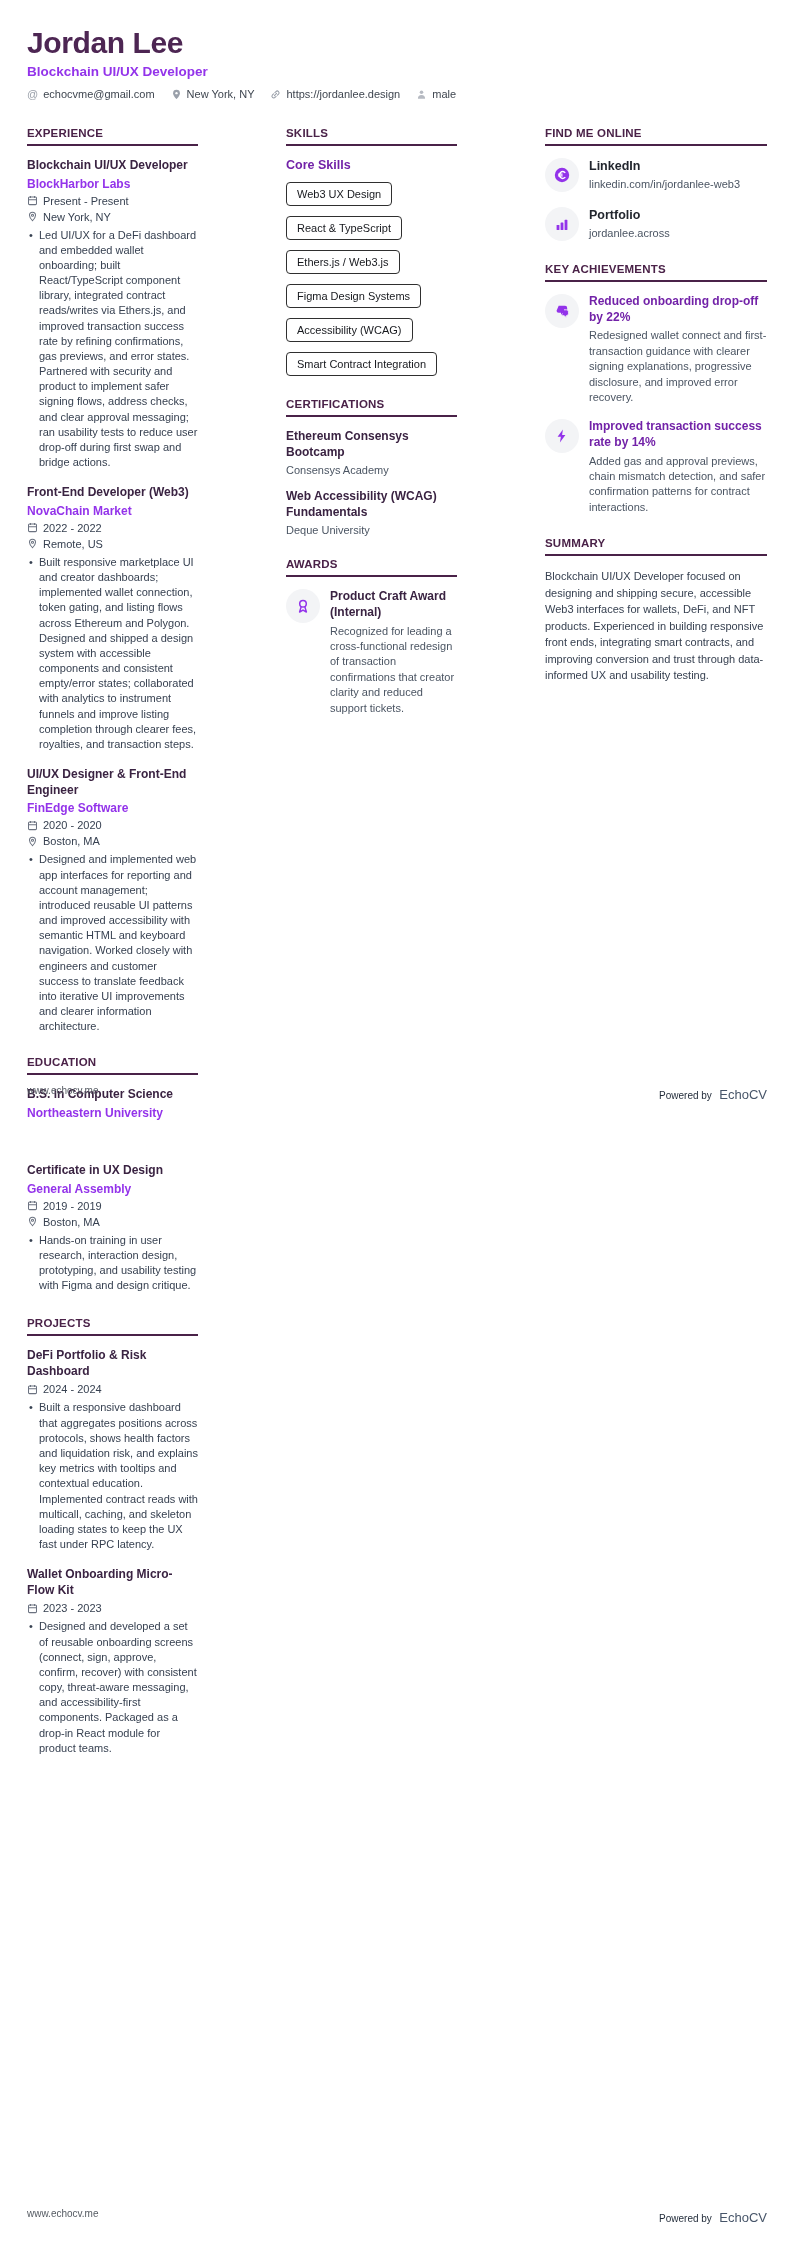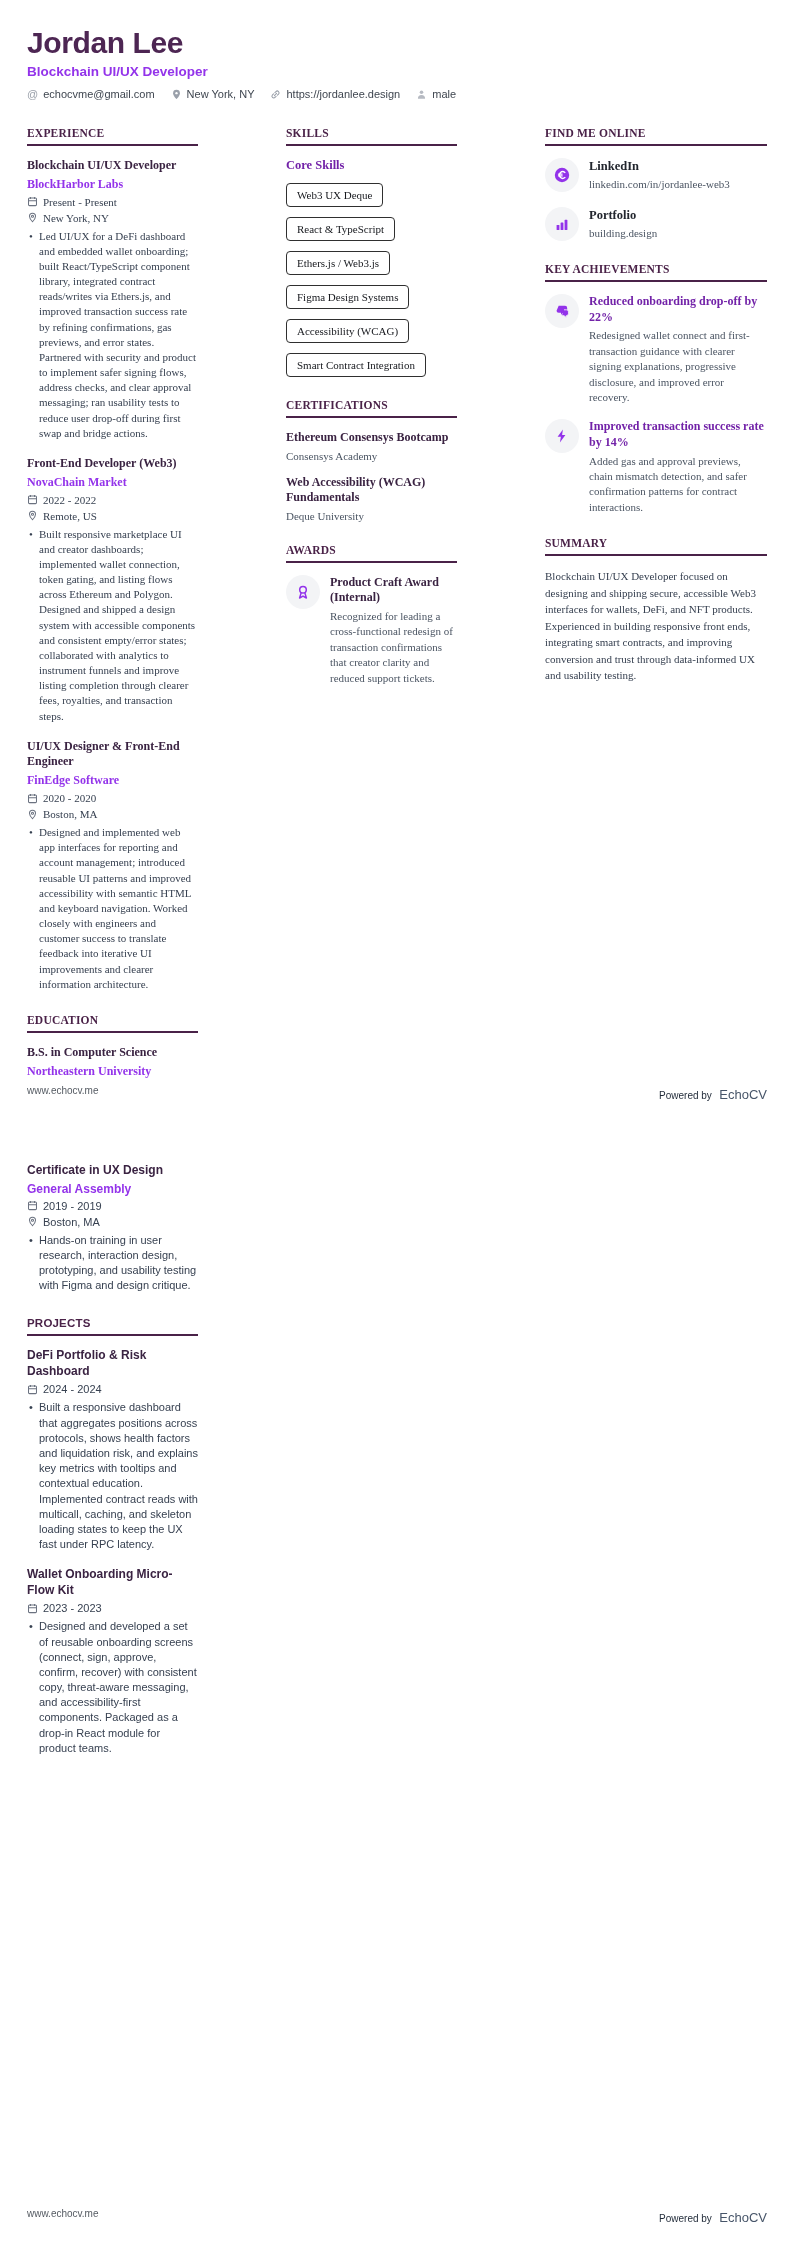--- a/index.html
+++ b/index.html
@@ -15,21 +15,21 @@
   
   .name { font-size:30px; font-weight:800; letter-spacing:-0.4px; color:#4d2653; }
   .role { font-size:13.5px; font-weight:600; color:#9333ea; margin-top:4px; }
   .contact-row { display:flex; align-items:center; gap:16px; margin-top:9px; font-size:11px; color:#3f4650; }
   .contact-item { display:flex; align-items:center; gap:5px; }
   .micon { color:#9aa0aa; display:inline-flex; align-items:center; }
   .micon svg { display:block; }
   .at-glyph { font-size:11px; color:#9aa0aa; font-weight:400; line-height:1; }
 
   
-  .cols { display:grid; grid-template-columns:171px 171px 222px; justify-content:space-between; margin-top:27px;font-family:Liberation Serif, serif; }
+  .cols { display:grid; grid-template-columns:171px 171px 222px; justify-content:space-between; margin-top:27px; }
 
   
   .section { margin-bottom:22px; }
   .sec-h {
     font-size:11.5px; font-weight:700; color:#4a2248; letter-spacing:0.2px;
     padding-bottom:5px; border-bottom:2px solid #4a2248; margin-bottom:12px;
   }
   .entry { margin-bottom:15px; }
   .entry-title { font-size:12px; font-weight:700; color:#3a2342; line-height:1.3; }
   .entry-org { font-size:12px; font-weight:600; color:#9333ea; margin-top:3px; }
@@ -208,21 +208,21 @@
         </div>
       </div>
     </div>
 
     <div>
 
       <div class="section">
         <div class="sec-h">SKILLS</div>
         <div class="group-h">Core Skills</div>
         <div class="chips">
-          <span class="chip">Web3 UX Deque</span>
+          <span class="chip">Web3 UX Design</span>
           <span class="chip">React &amp; TypeScript</span>
           <span class="chip">Ethers.js / Web3.js</span>
           <span class="chip">Figma Design Systems</span>
           <span class="chip">Accessibility (WCAG)</span>
           <span class="chip">Smart Contract Integration</span>
         </div>
       </div>
 
       <div class="section">
         <div class="sec-h">CERTIFICATIONS</div>
@@ -275,21 +275,21 @@
         <div class="icon-row">
           <span class="circle">
             <svg width="16" height="16" viewBox="0 0 16 16">
                 <rect x="2.6" y="9" width="2.8" height="5" rx="0.6" fill="#9333ea"></rect>
                 <rect x="6.6" y="6.4" width="2.8" height="7.6" rx="0.6" fill="#9333ea"></rect>
                 <rect x="10.6" y="3.8" width="2.8" height="10.2" rx="0.6" fill="#9333ea"></rect>
               </svg>
           </span>
           <div class="body">
             <div class="row-title">Portfolio</div>
-            <div class="row-sub">building.design</div>
+            <div class="row-sub">jordanlee.across</div>
           </div>
         </div>
       </div>
 
       <div class="section">
         <div class="sec-h">KEY ACHIEVEMENTS</div>
 
         <div class="icon-row">
           <span class="circle">
             <svg width="17" height="17" viewBox="0 0 16 16">

